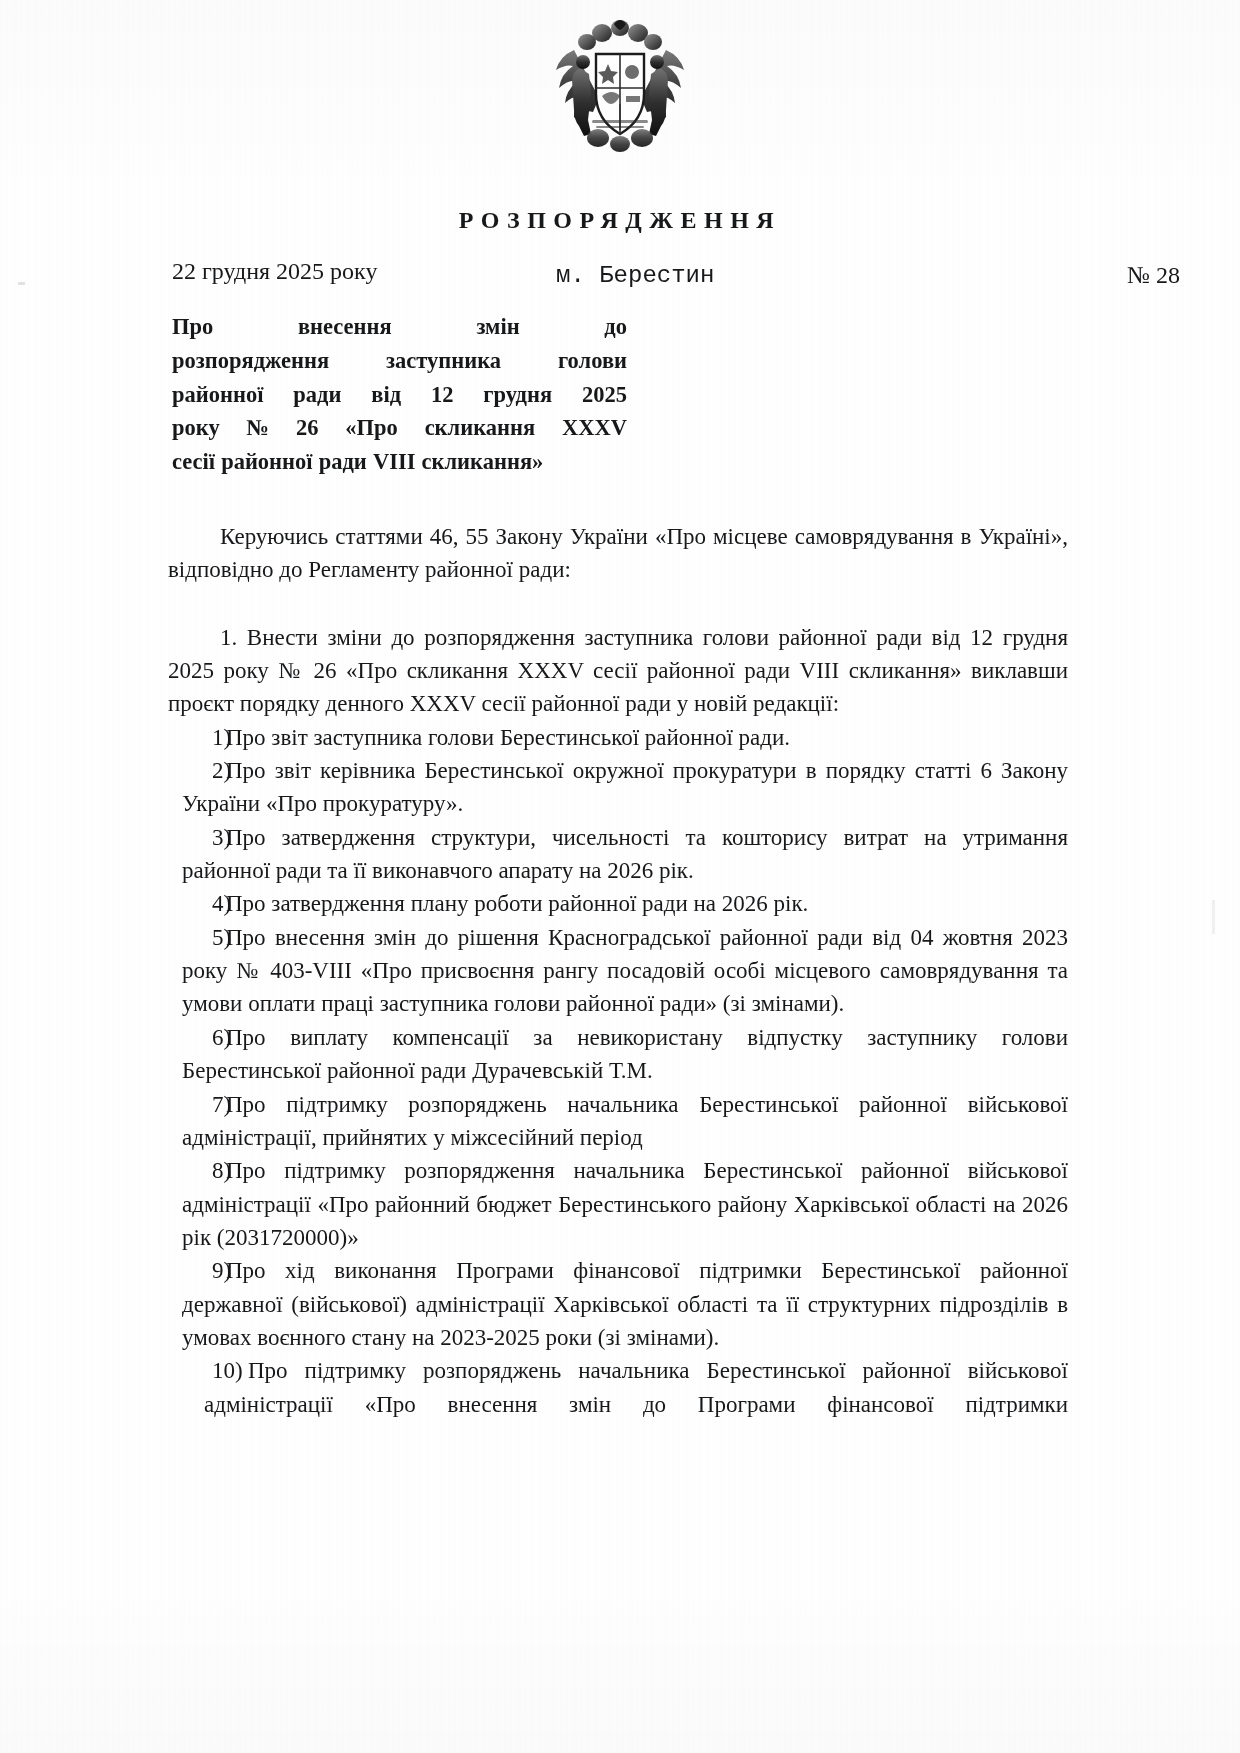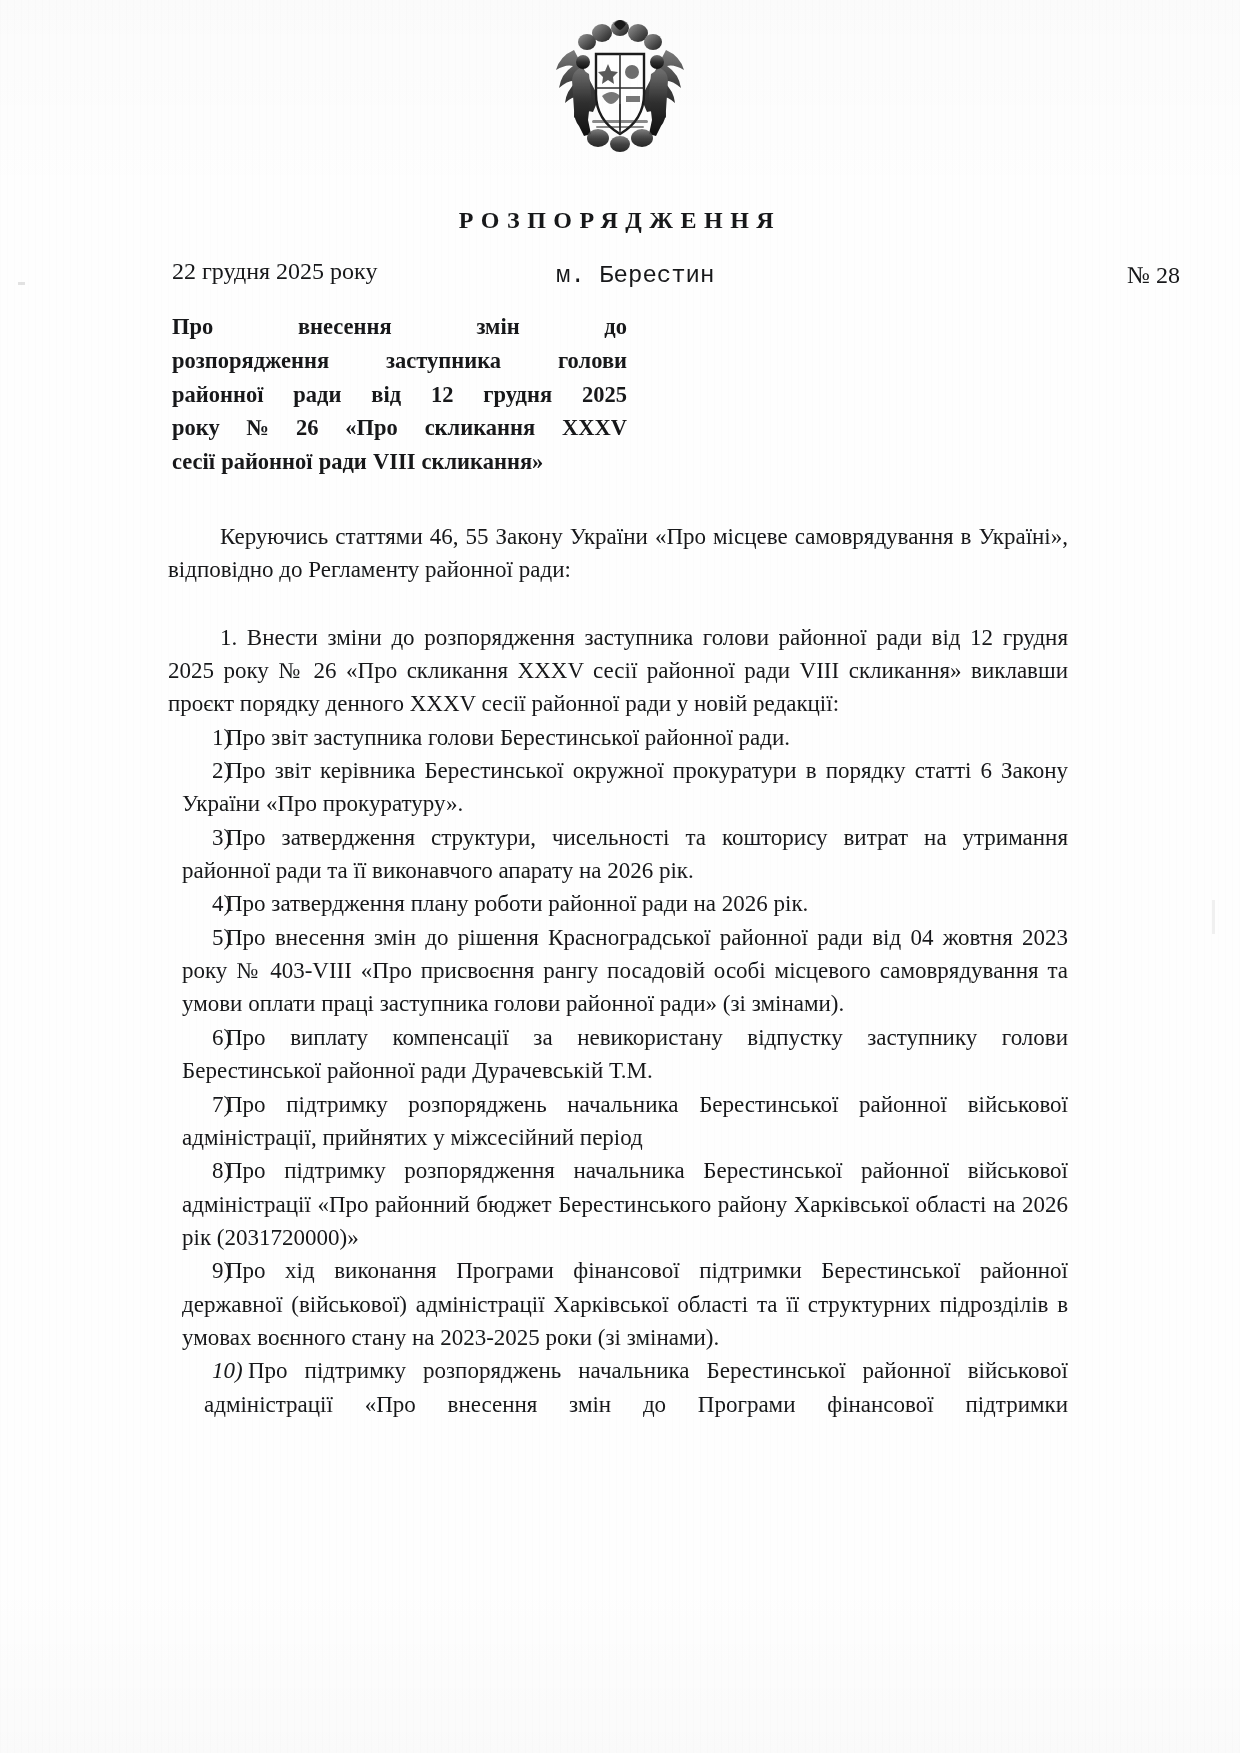--- a/index.html
+++ b/index.html
@@ -136,21 +136,20 @@
   }
   .agenda-item .marker {
     flex: 0 0 auto;
     width: 58px;
     padding-left: 44px;
     box-sizing: border-box;
     white-space: nowrap;
   }
   .agenda-item .marker.wide {
     width: 80px;
-    font-style: italic;
   }
   .agenda-item .atext {
     flex: 1 1 auto;
     text-align: justify;
     text-align-last: left;
     margin-left: -44px;
     text-indent: 44px;
   }
   .agenda-item .atext.lastjust {
     text-align-last: justify;

